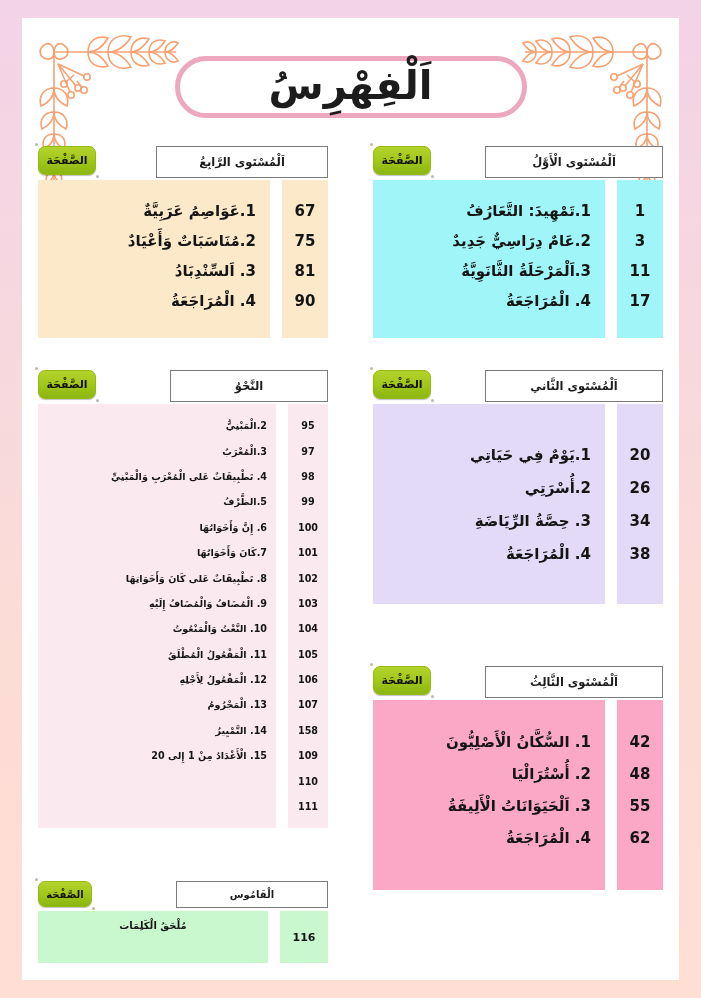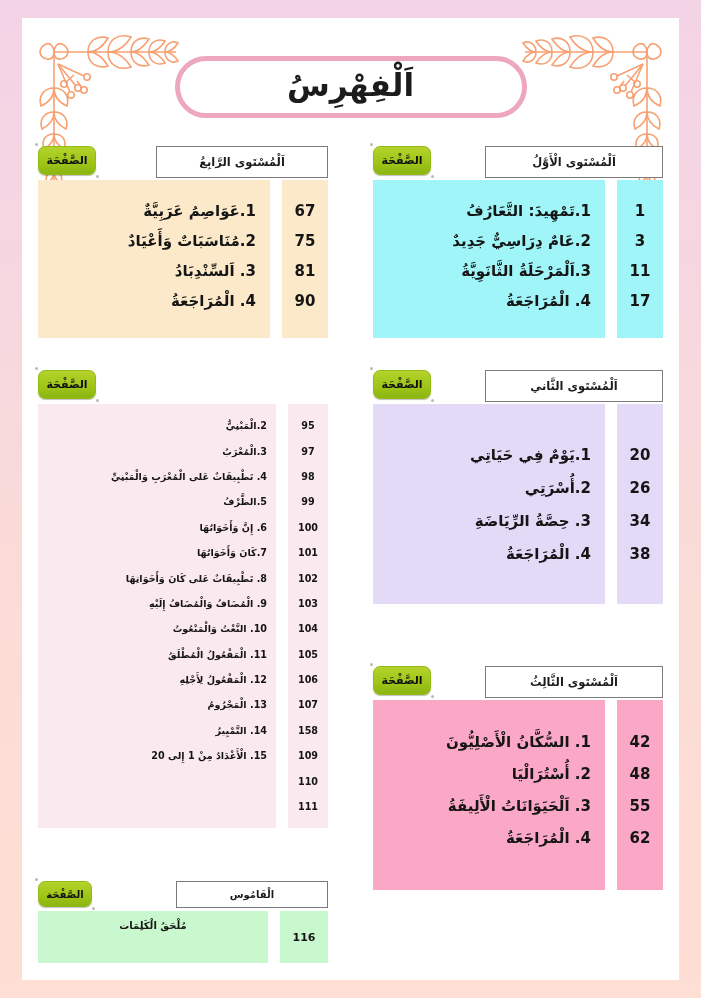--- a/index.html
+++ b/index.html
@@ -29,21 +29,21 @@
     top:38px;width:352px;height:62px;
     border:5px solid;
     border-image:linear-gradient(90deg,#e4809f 0%,#f2aec4 45%,#f6c3d3 100%) 1;
     border-radius:34px;
     background:#fff;
     display:flex;align-items:center;justify-content:center;
     box-sizing:border-box;
   }
   .title-wrap{border-image:none;border-color:#eda7bf;}
   .title-txt{
-    font-size:31px;font-weight:700;color:#1c1c1c;letter-spacing:0;
+    font-size:40px;font-weight:700;color:#1c1c1c;letter-spacing:0;
     line-height:1;padding-bottom:4px;
   }
 
   
   .section{position:absolute;}
   .sec-head{
     position:relative;height:34px;
     display:flex;align-items:flex-start;justify-content:space-between;
     flex-direction:row-reverse;
   }
@@ -336,20 +336,21 @@
         <div class="pg">48</div>
         <div class="pg">55</div>
         <div class="pg">62</div>
       </div>
     </div>
   </div>
 
   <div class="section" id="sec-nahw">
     <div class="sec-head">
       <div class="badge">الصَّفْحَة</div>
+      <div class="sec-title-box">النَّحْوُ</div>
     </div>
     <div class="sec-body">
       <div class="col-items">
         <div class="item">2.الْمَبْنِيُّ</div>
         <div class="item">3.الْمُعْرَبُ</div>
         <div class="item">4. تَطْبِيقَاتٌ عَلى الْمُعْرَبِ وَالْمَبْنِيِّ</div>
         <div class="item">5.الظَّرْفُ</div>
         <div class="item">6. إِنَّ وَأَخَوَاتُهَا</div>
         <div class="item">7.كَانَ وَأَخَوَاتُهَا</div>
         <div class="item">8. تَطْبِيقَاتٌ عَلى كَانَ وَأَخَوَاتِهَا</div>

